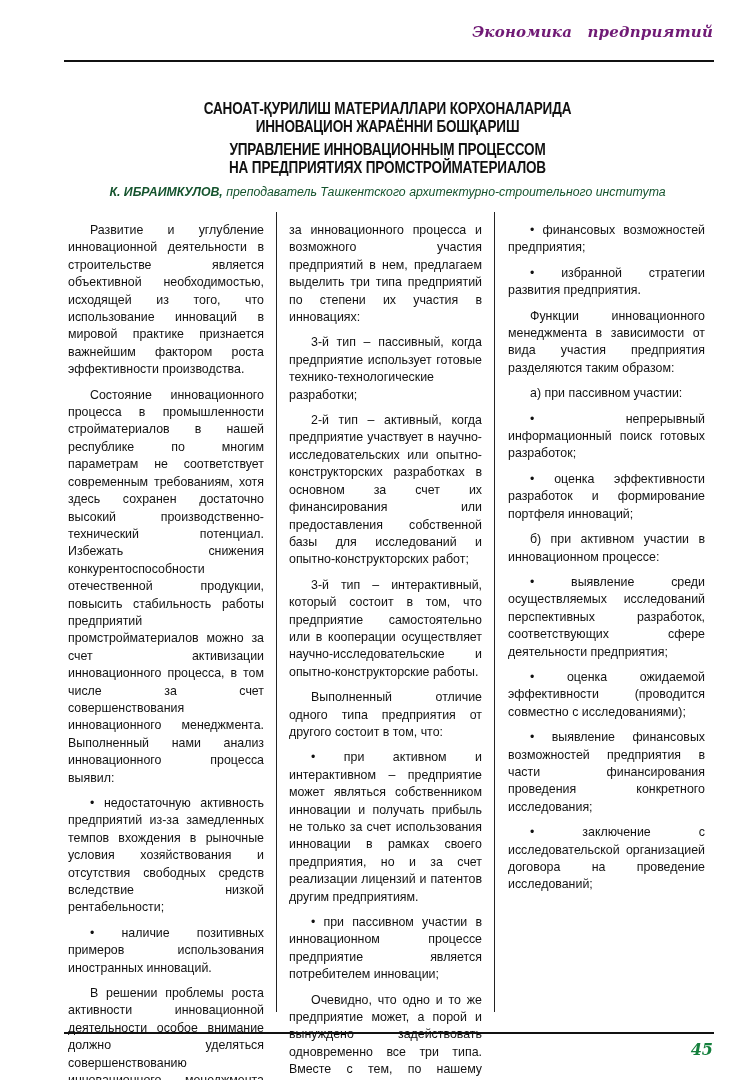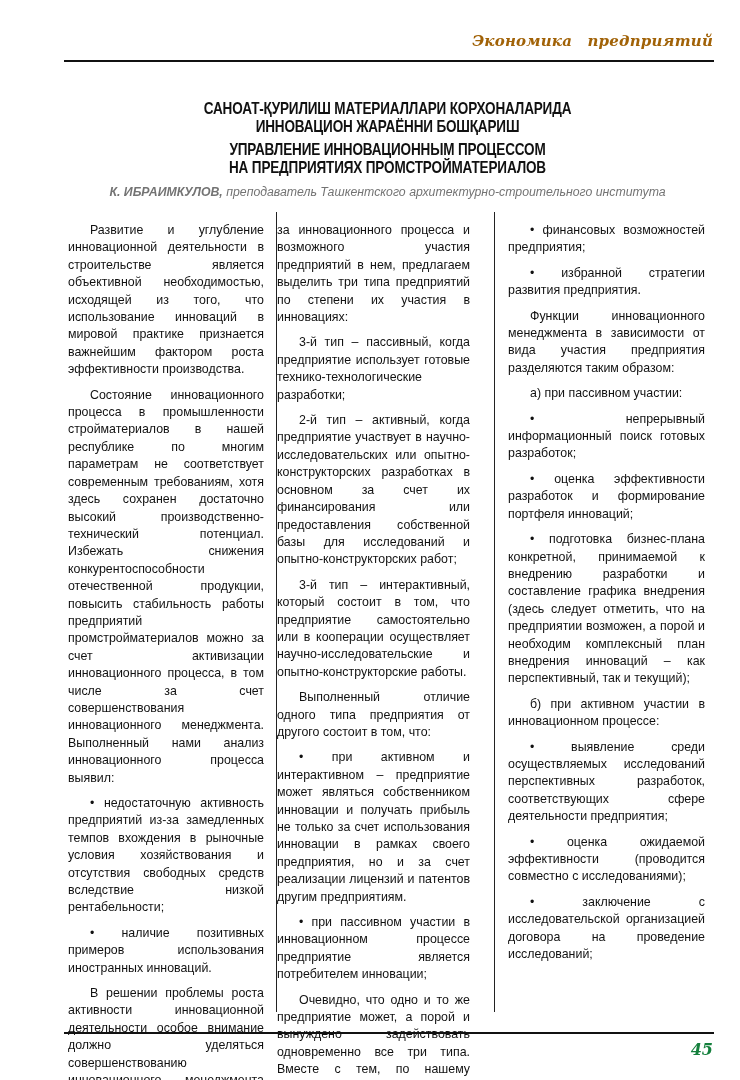--- a/index.html
+++ b/index.html
@@ -1,45 +1,45 @@
 <!DOCTYPE html>
 <html><head>
 <meta charset="utf-8">
 <style>
   html, body { margin: 0; padding: 0; background: #ffffff; }
   body { width: 740px; height: 1080px; position: relative; overflow: hidden; color: #111; }
   .running-head {
-    position: absolute; right: 27px; top: 32px;
+    position: absolute; right: 27px; top: 23px;
     font-family: "DejaVu Serif", serif; font-style: italic; font-weight: bold;
-    font-size: 15px; color: #a16207; letter-spacing: 0.2px; word-spacing: 10px;
+    font-size: 15px; color: #701a75; letter-spacing: 0.2px; word-spacing: 10px;
   }
   .rule-top {
     position: absolute; left: 64px; top: 60px; width: 650px; height: 2px; background: #111;
   }
   .title-block {
     position: absolute; left: 60px; top: 100px; width: 655px; text-align: center;
     font-family: "Liberation Sans", sans-serif; font-weight: bold; color: #111;
     font-size: 16.5px; line-height: 17.5px; letter-spacing: -0.2px; transform: scaleX(0.82); transform-origin: center top;
   }
   .title-block div { white-space: nowrap; }
   .title-gap { height: 6px; }
   .byline {
     position: absolute; left: 60px; top: 185px; width: 655px; text-align: center;
-    font-family: "Liberation Sans", sans-serif; font-size: 12.3px; font-style: italic; color: #737373; white-space: nowrap;
+    font-family: "Liberation Sans", sans-serif; font-size: 12.3px; font-style: italic; color: #14532d; white-space: nowrap;
   }
   .byline .author { font-weight: bold; }
   .col {
     position: absolute; top: 214px; height: 800px;
     font-family: "Liberation Sans", sans-serif; font-size: 12.4px; line-height: 17.4px; color: #111;
     text-align: justify; hyphens: manual;
   }
   .col p { margin: 8px; text-indent: 22px; }
   .col p.noindent { text-indent: 0; }
   .col1 { left: 60px; width: 212px; }
-  .col2 { left: 269px; width: 209px; }
+  .col2 { left: 281px; width: 209px; }
   .col3 { left: 500px; width: 213px; }
   .vsep { position: absolute; top: 212px; width: 1px; background: #222; height: 800px; }
   .vsep1 { left: 276px; }
   .vsep2 { left: 494px; }
   .rule-bottom { position: absolute; left: 64px; top: 1032px; width: 650px; height: 1.5px; background: #111; }
   .page-number {
     position: absolute; right: 27px; top: 1040px;
     font-family: "DejaVu Serif", serif; font-style: italic; font-weight: bold; font-size: 16px; color: #15803d;
   }
 </style>
@@ -86,22 +86,22 @@
 
 <div class="vsep vsep2"></div>
 
 <div class="col col3">
   <p>• финансовых возможностей предприятия;</p>
   <p>• избранной стратегии развития предприятия.</p>
   <p>Функции инновационного менеджмента в зависимости от вида участия предприятия разделяются таким образом:</p>
   <p>а) при пассивном участии:</p>
   <p>• непрерывный информационный поиск готовых разработок;</p>
   <p>• оценка эффективности разработок и формирование портфеля инноваций;</p>
-  <p>• подготовка бизнес-плана конкретной, принимаемой к внедрению разработки и составление графика внедрения (здесь следует отметить, что на предприятии возможен, а порой и необходим комплексный план внедрения инноваций – как перспективный, так и текущий);</p>
   <p>б) при активном участии в инновационном процессе:</p>
   <p>• выявление среди осуществляемых исследований перспективных разработок, соответствующих сфере деятельности предприятия;</p>
   <p>• оценка ожидаемой эффективности (проводится совместно с исследованиями);</p>
+  <p>• выявление финансовых возможностей предприятия в части финансирования проведения конкретного исследования;</p>
   <p>• заключение с исследовательской организацией договора на проведение исследований;</p>
 
 </div>
 
 <div class="rule-bottom"></div>
 <div class="page-number">45</div>
 
 </body></html>

